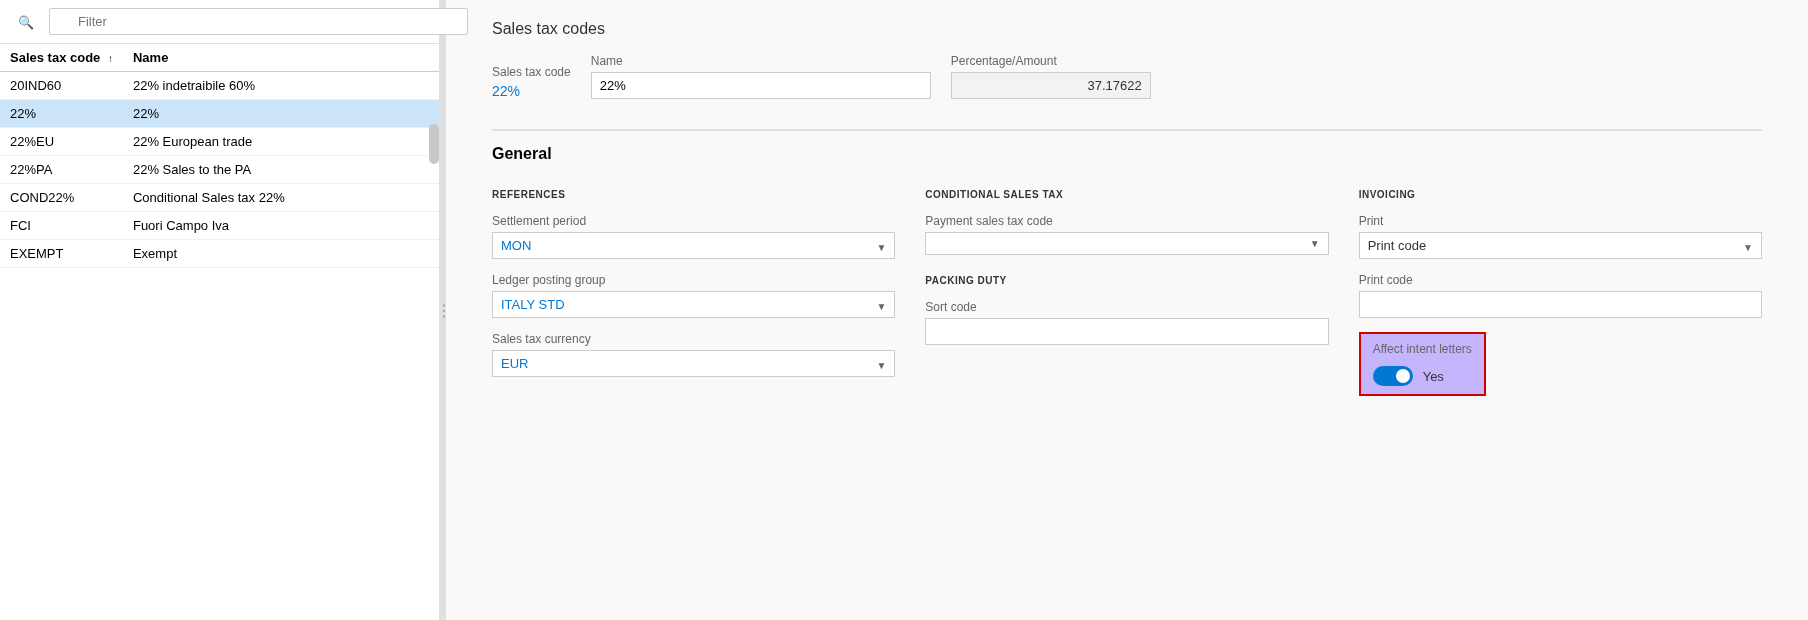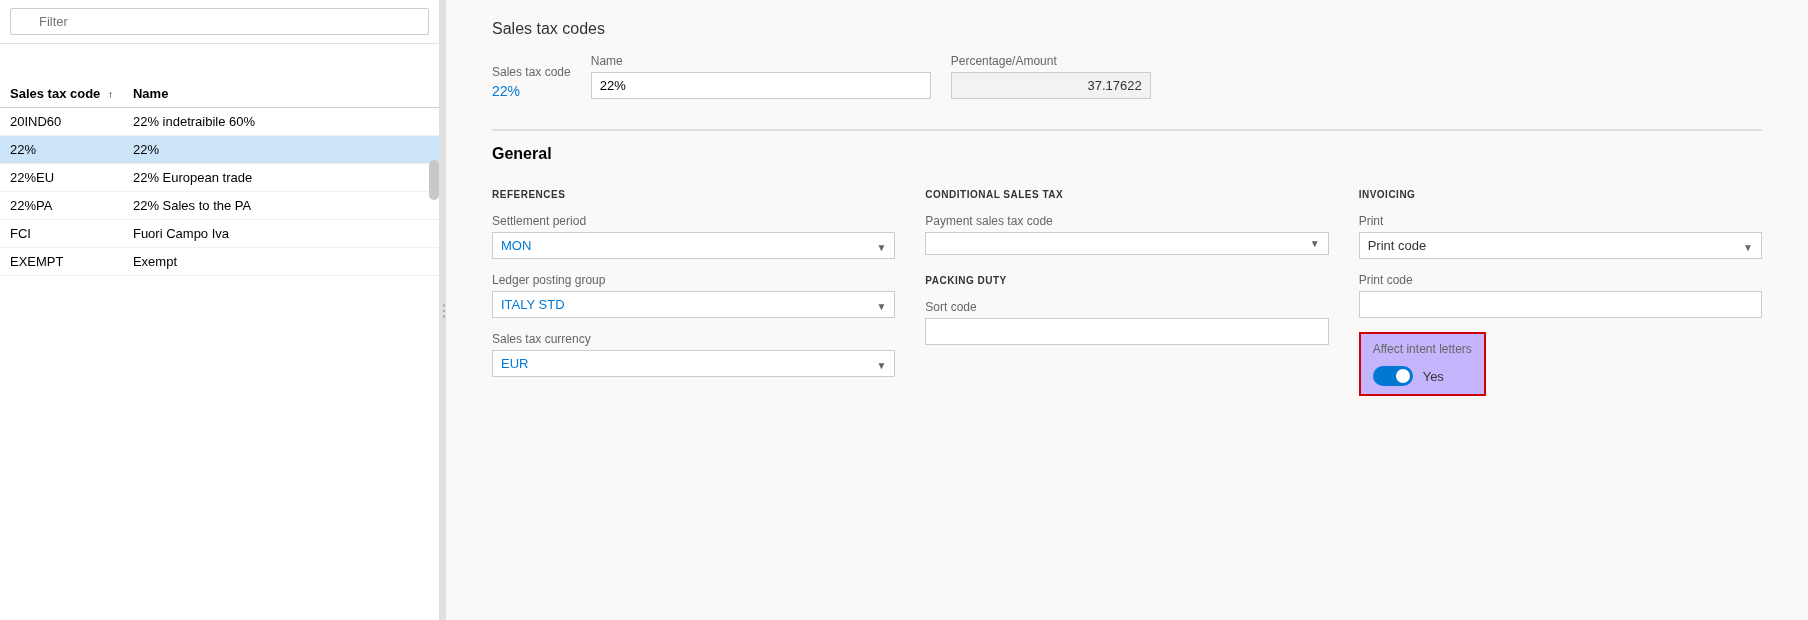--- a/index.html
+++ b/index.html
@@ -19,37 +19,37 @@
       border-bottom: 1px solid #e0e0e0;
     }
     .filter-input {
       width: 100%;
       padding: 5px 10px 5px 28px;
       border: 1px solid #ccc;
       border-radius: 2px;
       font-size: 13px;
       background: #fff;
       position: relative;
+      margin-left: 39px;
     }
     .filter-wrapper {
       position: relative;
     }
     .filter-wrapper .search-icon {
       position: absolute;
       left: 8px;
       top: 50%;
       transform: translateY(-50%);
       color: #666;
       font-size: 13px;
     }
     .table-container {
       flex: 1;
       overflow-y: auto;
       position: relative;
-      margin-top: 36px;
     }
     table {
       width: 100%;
       border-collapse: collapse;
     }
     thead tr th {
       text-align: left;
       padding: 6px 10px;
       border-bottom: 1px solid #ccc;
       font-weight: 600;
@@ -297,20 +297,24 @@
     </tr>
           <tr>
       <td>22%EU</td>
       <td>22% European trade</td>
     </tr>
           <tr>
       <td>22%PA</td>
       <td>22% Sales to the PA</td>
     </tr>
           <tr>
+      <td>COND22%</td>
+      <td>Conditional Sales tax 22%</td>
+    </tr>
+          <tr>
       <td>FCI</td>
       <td>Fuori Campo Iva</td>
     </tr>
           <tr>
       <td>EXEMPT</td>
       <td>Exempt</td>
     </tr>
         </tbody>
     </table>
     <div class="scrollbar-hint"></div>

